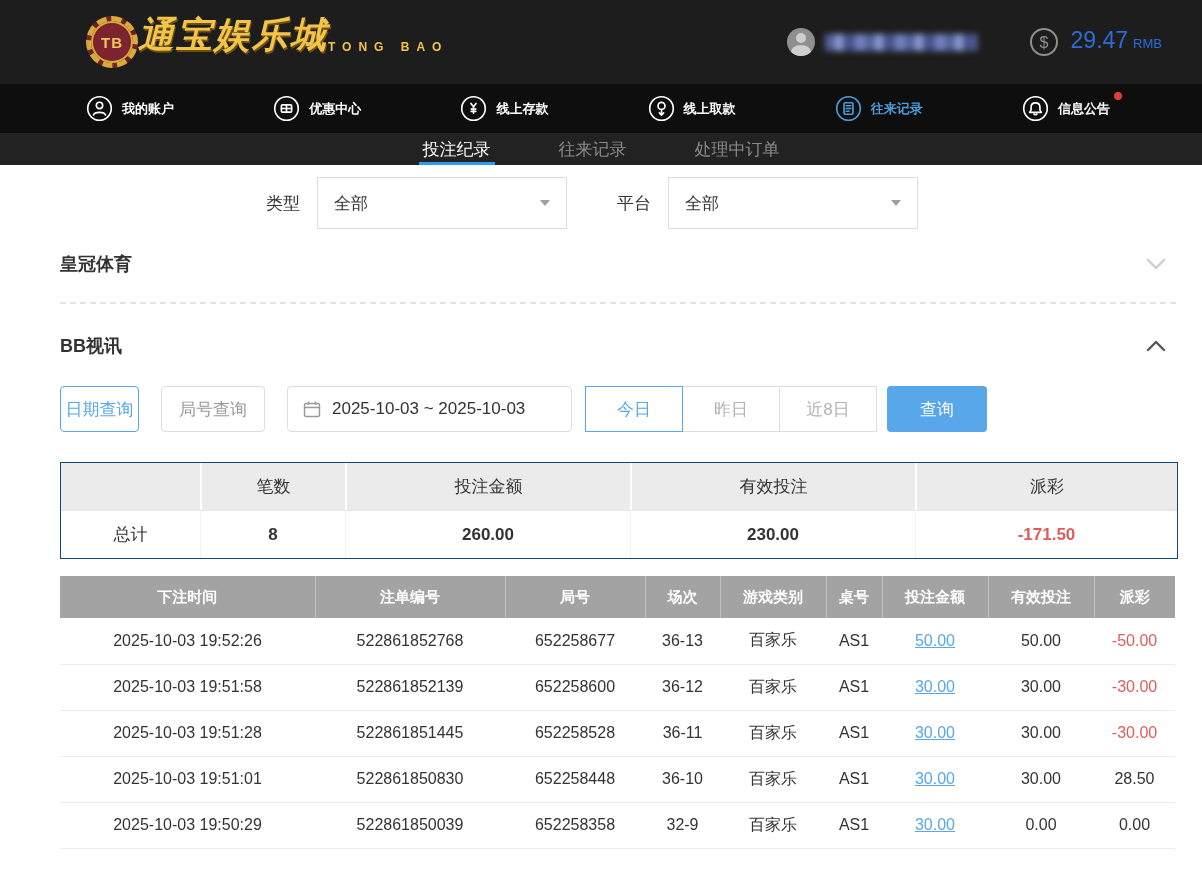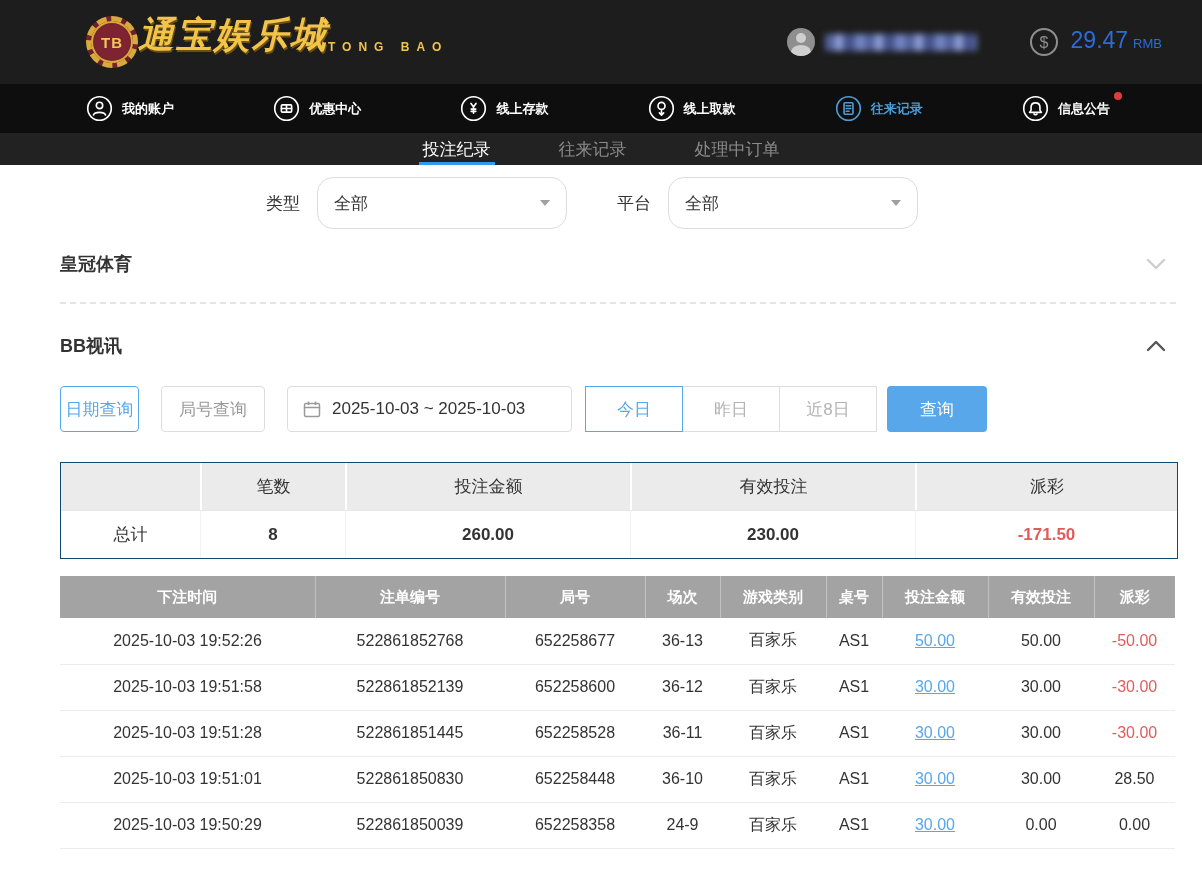--- a/index.html
+++ b/index.html
@@ -44,21 +44,21 @@
 
   
   .tabbar { height: 32px; background: #222; display: flex; justify-content: center; align-items: stretch; gap: 60px; }
   .tab { display: flex; align-items: center; color: #8b8b8b; font-size: 17px; position: relative; cursor: pointer; padding: 0 4px; }
   .tab.active { color: #fff; }
   .tab.active::after { content: ""; position: absolute; left: 0; right: 0; bottom: 0; height: 3px; background: #2e9bf0; }
 
   
   .filter-row { display: flex; align-items: center; margin: 15px 0 0 266px; height: 46px; }
   .filter-label { font-size: 17px; color: #333; }
-  .select { width: 250px; height: 52px; border: 1px solid #ddd; border-radius: 16px; background: #fff;
+  .select { width: 250px; height: 52px; border: 1px solid #ddd; border-radius: 0; background: #fff;
             display: flex; align-items: center; justify-content: space-between; padding: 0 16px; font-size: 17px; color: #333;
             margin-left: 17px; cursor: pointer; }
   .caret { width: 0; height: 0; border-left: 5px solid transparent; border-right: 5px solid transparent; border-top: 6px solid #a0a0a0; }
   .filter-label.second { margin-left: 50px; }
 
   
   .section-row { display: flex; align-items: center; justify-content: space-between; padding: 0 34px 0 60px; height: 44px; }
   .section-row.first { margin-top: 16px; }
   .section-row.second { margin-top: 20px; }
   .section-title { font-size: 18px; font-weight: bold; color: #333; }
@@ -328,21 +328,21 @@
         <td>百家乐</td>
         <td>AS1</td>
         <td><span class="bet-link">30.00</span></td>
         <td>30.00</td>
         <td>28.50</td>
       </tr>
       <tr>
         <td>2025-10-03 19:50:29</td>
         <td>522861850039</td>
         <td>652258358</td>
-        <td>24-9</td>
+        <td>32-9</td>
         <td>百家乐</td>
         <td>AS1</td>
         <td><span class="bet-link">30.00</span></td>
         <td>0.00</td>
         <td>0.00</td>
       </tr>
     </tbody>
 </table>
 
 </body></html>

